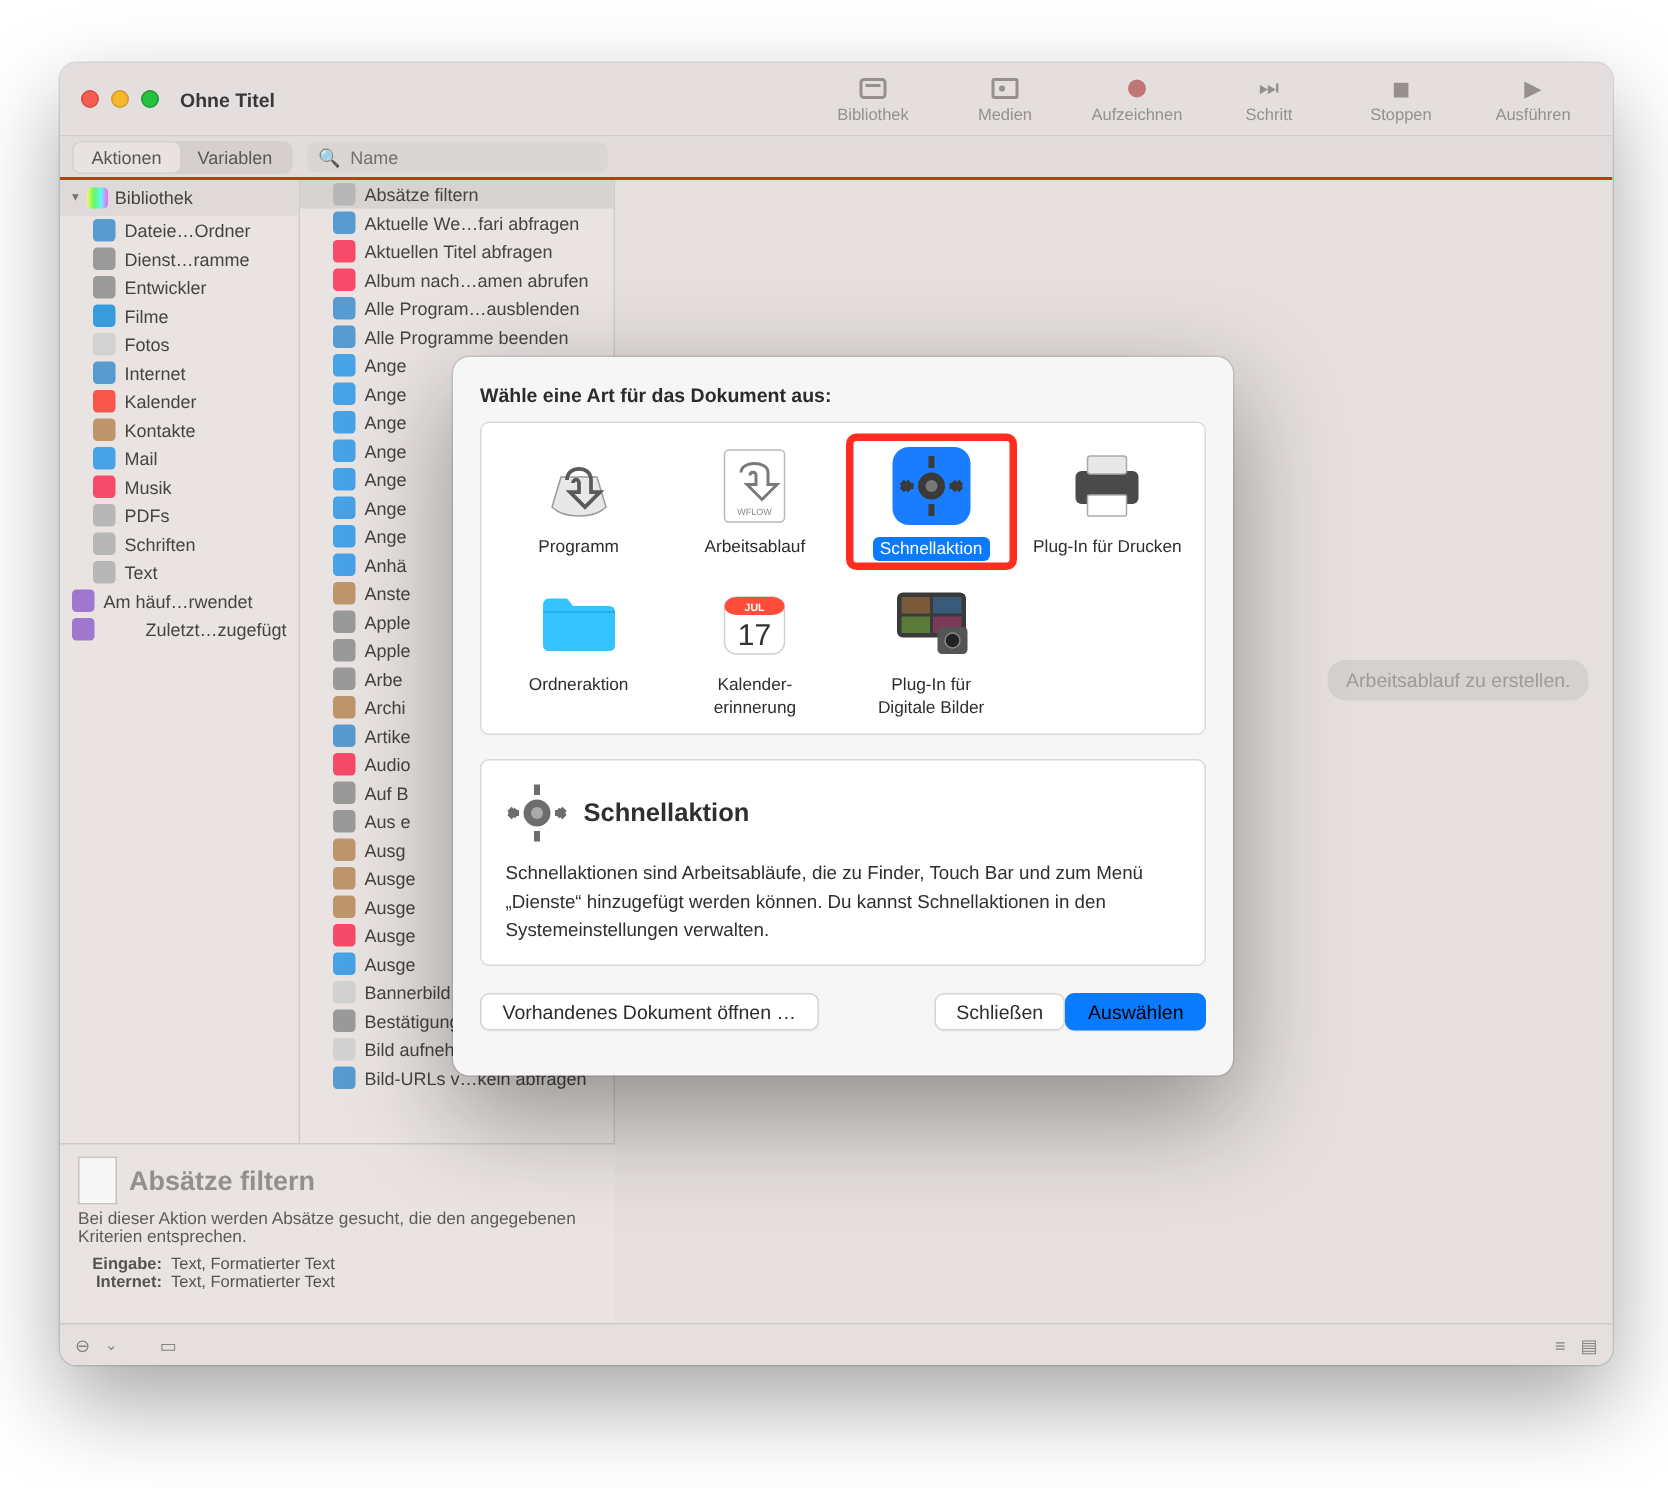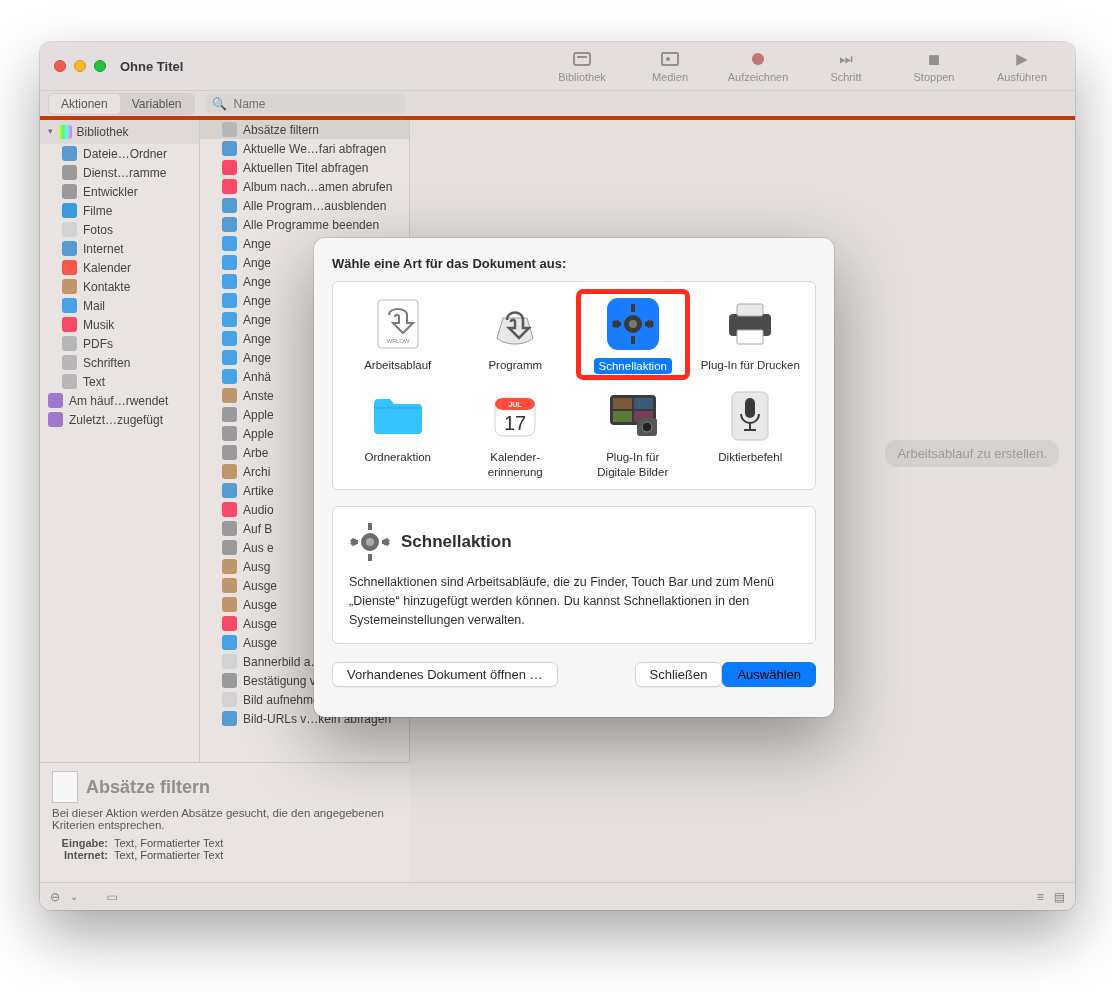--- a/index.html
+++ b/index.html
@@ -26,21 +26,21 @@
   .tbtn { width:70px; display:flex; flex-direction:column; align-items:center; font-size:11px; color:#9a9593; gap:3px;}
   .sys-glyph { height:18px; display:flex; align-items:center; justify-content:center; font-size:15px;}
   .stack-icon { width:18px; height:14px; border:2px solid #9a9593; border-radius:3px; position:relative;}
   .stack-icon:before{content:""; position:absolute; inset:2px 2px auto 2px; height:2px; background:#9a9593;}
   .media-icon { width:18px; height:14px; border:2px solid #9a9593; border-radius:2px; position:relative;}
   .media-icon:before{content:""; position:absolute; left:3px; top:3px; width:4px; height:4px; border-radius:50%; background:#9a9593;}
   .rec-icon{ width:12px; height:12px; border-radius:50%; background:#c67a78;}
   .fwd-icon, .stop-icon, .play-icon { color:#9a9593; }
 
   
-  .tabrow { height:29px; display:flex; align-items:center; padding:0 8px; background:#eae5e4; border-bottom:4px solid #c2410c;}
+  .tabrow { height:29px; display:flex; align-items:center; padding:0 8px; background:#eae5e4; border-bottom:2px solid #c2410c;}
   .segtabs { display:flex; background:#dcd7d6; border-radius:6px; padding:1px;}
   .segtab { font-size:12px; color:#5e5956; padding:3px 12px; border-radius:5px;}
   .segtab.active { background:#f0ebea;}
   .searchwrap { margin-left:10px; display:flex; align-items:center; background:#e2ddda; border-radius:5px; padding:2px 8px; min-width:200px;}
   .searchwrap input { border:none; outline:none; background:transparent; font-size:12px; color:#8a8684; width:100%;}
   .sglyph{color:#8f8b89; font-size:12px; margin-right:4px;}
 
   
   .body { position:absolute; top:78px; left:0; right:0; bottom:0; display:flex; }
   .col-lib { width:160px; background:#f1ecea; border-right:1px solid #d6d1cf; overflow:hidden;}
@@ -70,21 +70,21 @@
   
   .log-panel { position:absolute; right:0; bottom:28px; left:370px; height:150px; background:#ede8e6; border-top:1px solid #d6d1cf;}
   .log-head { display:flex; font-size:12px; color:#535353; border-bottom:1px solid #d9d4d2; height:22px; align-items:center;}
   .log-head .col1{flex:1; padding-left:12px;}
   .log-head .col2{width:160px; padding-left:8px;}
   .log-rows .lr { height:19px; }
   .log-rows .lr:nth-child(odd){background:#f3eeec;}
 
   
   .dialog {
-    position:absolute; left:314px; top:238px; width:520px; height:479px;
+    position:absolute; left:302px; top:238px; width:520px; height:479px;
     background:#f6f6f6; border-radius:11px;
     box-shadow:0 25px 70px rgba(0,0,0,.38), 0 0 0 1px rgba(0,0,0,.1);
     padding:18px 18px 16px 18px; z-index:20;
   }
   .dtitle { font-size:13px; font-weight:700; color:#2b2b2b; margin-bottom:10px;}
   .typegrid { border:1px solid #d9d9d9; border-radius:6px; background:#fff; padding:10px 6px 6px 6px; display:grid; grid-template-columns:repeat(4,1fr); row-gap:6px;}
   .tcell { display:flex; flex-direction:column; align-items:center; text-align:center; font-size:11.5px; color:#2d2d2d; padding:4px 2px; line-height:1.25; }
   .tcell .iconbox { width:56px; height:56px; display:flex; align-items:center; justify-content:center; margin-bottom:6px;}
   .tcell.hl { position:relative; }
   .tcell.hl:before{ content:""; position:absolute; left:2px; right:2px; top:-3px; bottom:-2px; border:5px solid #ff2d1f; border-radius:7px; pointer-events:none;}
@@ -215,21 +215,21 @@
               <span>Schriften</span>
             </div>
             <div class="lib-item">
               <span class="ico" style="background:#bdbdbd"></span>
               <span>Text</span>
             </div>
             <div class="lib-item" style="padding-left: 8px;">
               <span class="ico" style="background:#a57bd6"></span>
               <span>Am häuf…rwendet</span>
             </div>
-            <div class="lib-item" style="padding-left: 8px;">
+            <div class="lib-item" style="padding-left: 8px; justify-content: space-between;">
               <span class="ico" style="background:#a57bd6"></span>
               <span>Zuletzt…zugefügt</span>
             </div>
           </div>
     </div>
 
     <div class="col-actions">
       <div class="act-list" id="actlist">
             <div class="act-item sel">
               <span class="ico" style="background:#bdbdbd"></span>
@@ -399,37 +399,37 @@
 
   <div class="dimmer"></div>
 </div>
 
 <div class="dialog">
   <div class="dtitle">Wähle eine Art für das Dokument aus:</div>
   <div class="typegrid">
 
     <div class="tcell">
       <div class="iconbox">
+        <svg width="52" height="52" viewBox="0 0 52 52">
+              <path d="M8 40 C16 48 36 48 44 40 L38 20 L14 20 Z" fill="#e8e8e8" stroke="#9a9a9a"></path>
+              <path d="M18 22 C18 12 34 12 34 22 L34 30 L40 30 L30 40 L20 30 L26 30 L26 24 C26 21 22 21 22 24" fill="none" stroke="#5a5a5a" stroke-width="2.5"></path>
+            </svg>
+      </div>
+      <span>Programm</span>
+    </div>
+
+    <div class="tcell">
+      <div class="iconbox">
         <svg width="46" height="54" viewBox="0 0 46 54">
               <rect x="3" y="3" width="40" height="48" rx="3" fill="#fff" stroke="#b8b8b8"></rect>
               <text x="23" y="46" text-anchor="middle" font-size="6" fill="#888">WFLOW</text>
               <path d="M14 18 C14 10 32 10 32 18 L32 26 L38 26 L28 36 L18 26 L24 26 L24 20 C24 17 20 17 20 20" fill="none" stroke="#7a7a7a" stroke-width="2"></path>
             </svg>
       </div>
       <span>Arbeitsablauf</span>
-    </div>
-
-    <div class="tcell">
-      <div class="iconbox">
-        <svg width="52" height="52" viewBox="0 0 52 52">
-              <path d="M8 40 C16 48 36 48 44 40 L38 20 L14 20 Z" fill="#e8e8e8" stroke="#9a9a9a"></path>
-              <path d="M18 22 C18 12 34 12 34 22 L34 30 L40 30 L30 40 L20 30 L26 30 L26 24 C26 21 22 21 22 24" fill="none" stroke="#5a5a5a" stroke-width="2.5"></path>
-            </svg>
-      </div>
-      <span>Programm</span>
     </div>
 
     <div class="tcell hl">
       <div class="iconbox">
         <svg width="56" height="56" viewBox="0 0 56 56">
               <rect x="2" y="2" width="52" height="52" rx="11" fill="#1a7dff"></rect>
               <g transform="translate(28 28)">
                 <circle r="9" fill="#3a3a3a"></circle>
                 <circle r="4" fill="#777"></circle>
         <g fill="#3a3a3a">
@@ -491,32 +491,20 @@
               <rect x="6" y="19" width="19" height="11" fill="#5a7a3a"></rect>
               <rect x="27" y="19" width="19" height="11" fill="#7a3a5a"></rect>
               <rect x="30" y="26" width="20" height="18" rx="3" fill="#555"></rect>
               <circle cx="40" cy="35" r="5" fill="#222" stroke="#888"></circle>
             </svg>
       </div>
       <span style="white-space:pre-line;">Plug-In für
 Digitale Bilder</span>
     </div>
 
-    <div class="tcell">
-      <div class="iconbox">
-        <svg width="40" height="52" viewBox="0 0 40 52">
-              <rect x="2" y="2" width="36" height="48" rx="6" fill="#e8e8e8" stroke="#c4c4c4"></rect>
-              <rect x="15" y="8" width="10" height="20" rx="5" fill="#3a3a3a"></rect>
-              <path d="M11 24 a9 9 0 0 0 18 0" fill="none" stroke="#3a3a3a" stroke-width="2"></path>
-              <line x1="20" y1="33" x2="20" y2="40" stroke="#3a3a3a" stroke-width="2"></line>
-              <line x1="14" y1="40" x2="26" y2="40" stroke="#3a3a3a" stroke-width="2"></line>
-            </svg>
-      </div>
-      <span>Diktierbefehl</span>
-    </div>
 
   </div>
 
   <div class="explain">
     <h3>
       <svg class="geari" viewBox="0 0 42 42">
             <g transform="translate(21 21)" fill="#6d6d6d">
               <circle r="9"></circle>
               <circle r="4" fill="#aaa"></circle>
               <g>

